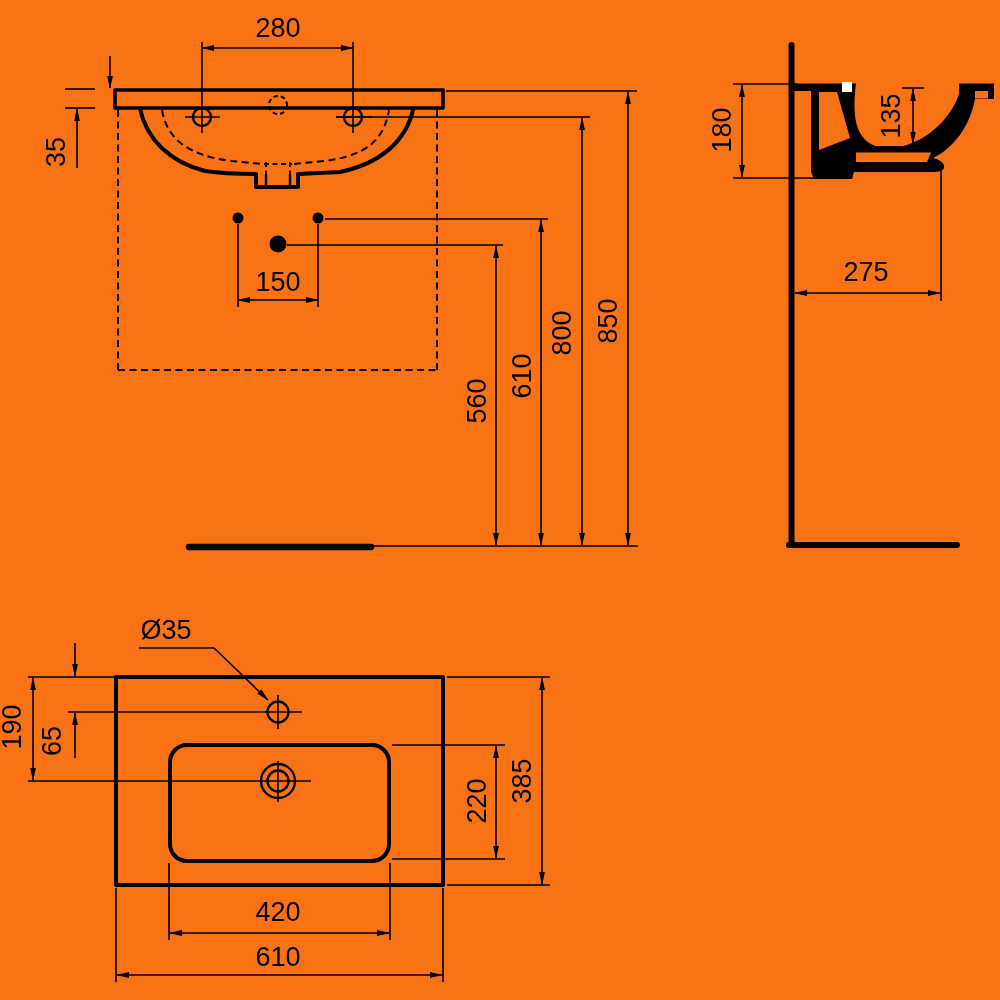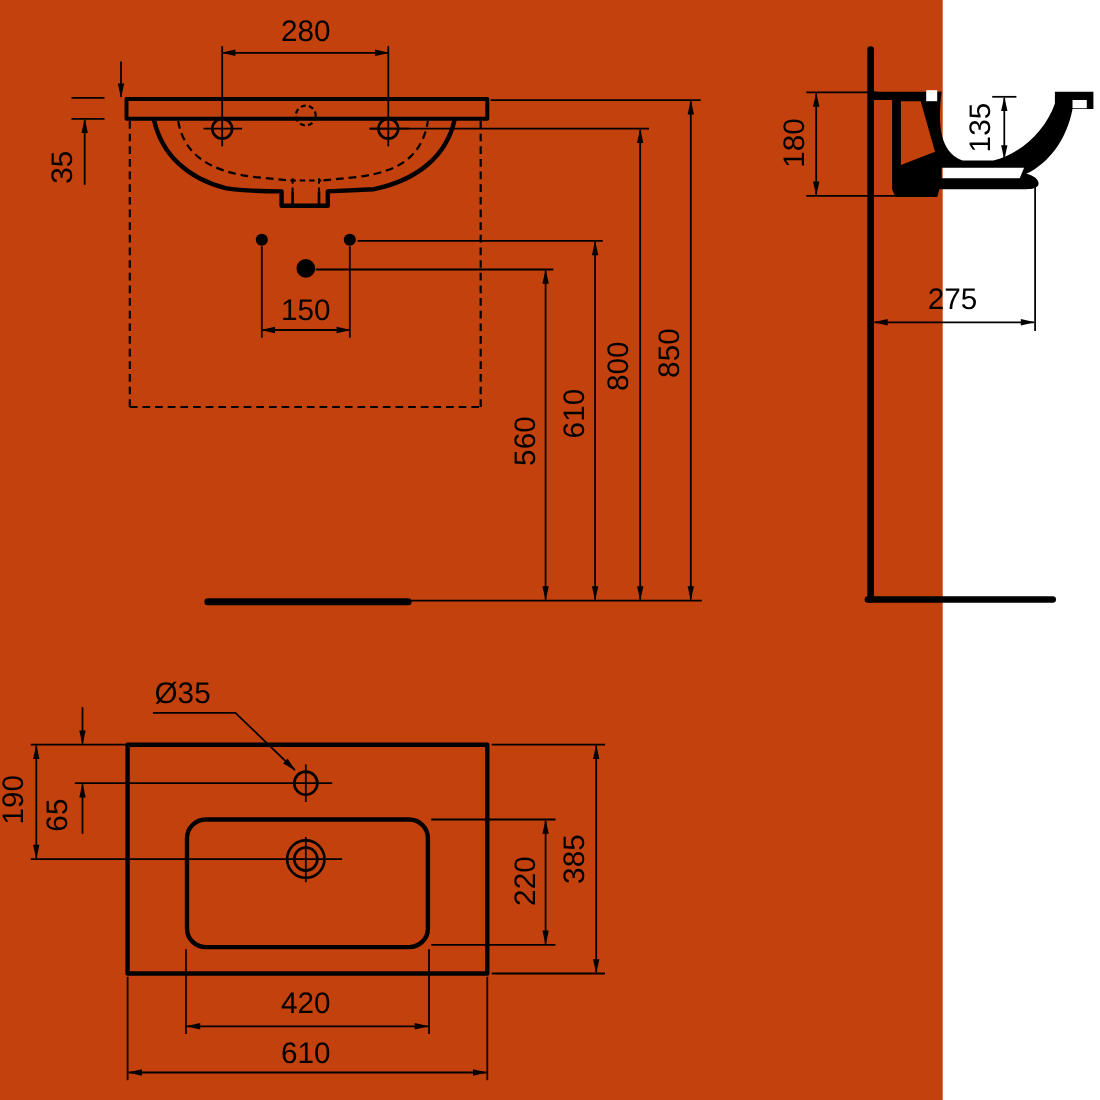--- a/index.html
+++ b/index.html
@@ -1,16 +1,16 @@
 <!DOCTYPE html>
 <html><head>
 <meta charset="utf-8">
 <style>
   html,body{margin:0;padding:0;background:#ffffff;}
-  .stage{width:857px;height:1000px;background:#c2410c;position:relative;font-family:"Liberation Sans",sans-serif;}
+  .stage{width:1000px;height:1000px;background:#f97316;position:relative;font-family:"Liberation Sans",sans-serif;}
   svg{display:block;}
   text{fill:#000;font-family:"Liberation Sans",sans-serif;font-size:27px;}
   .thick{stroke:#000;stroke-width:3.6;fill:none;stroke-linejoin:round;stroke-linecap:round;}
   .thick4{stroke:#000;stroke-width:4;fill:none;stroke-linejoin:round;stroke-linecap:round;}
   .thin{stroke:#000;stroke-width:1.6;fill:none;}
   .med{stroke:#000;stroke-width:2.4;fill:none;}
   .dash{stroke:#000;stroke-width:2;fill:none;stroke-dasharray:7 4.5;}
   .dashs{stroke:#000;stroke-width:1.8;fill:none;stroke-dasharray:5 3.5;}
   .ground{stroke:#000;stroke-width:6.5;stroke-linecap:round;fill:none;}
 </style>

